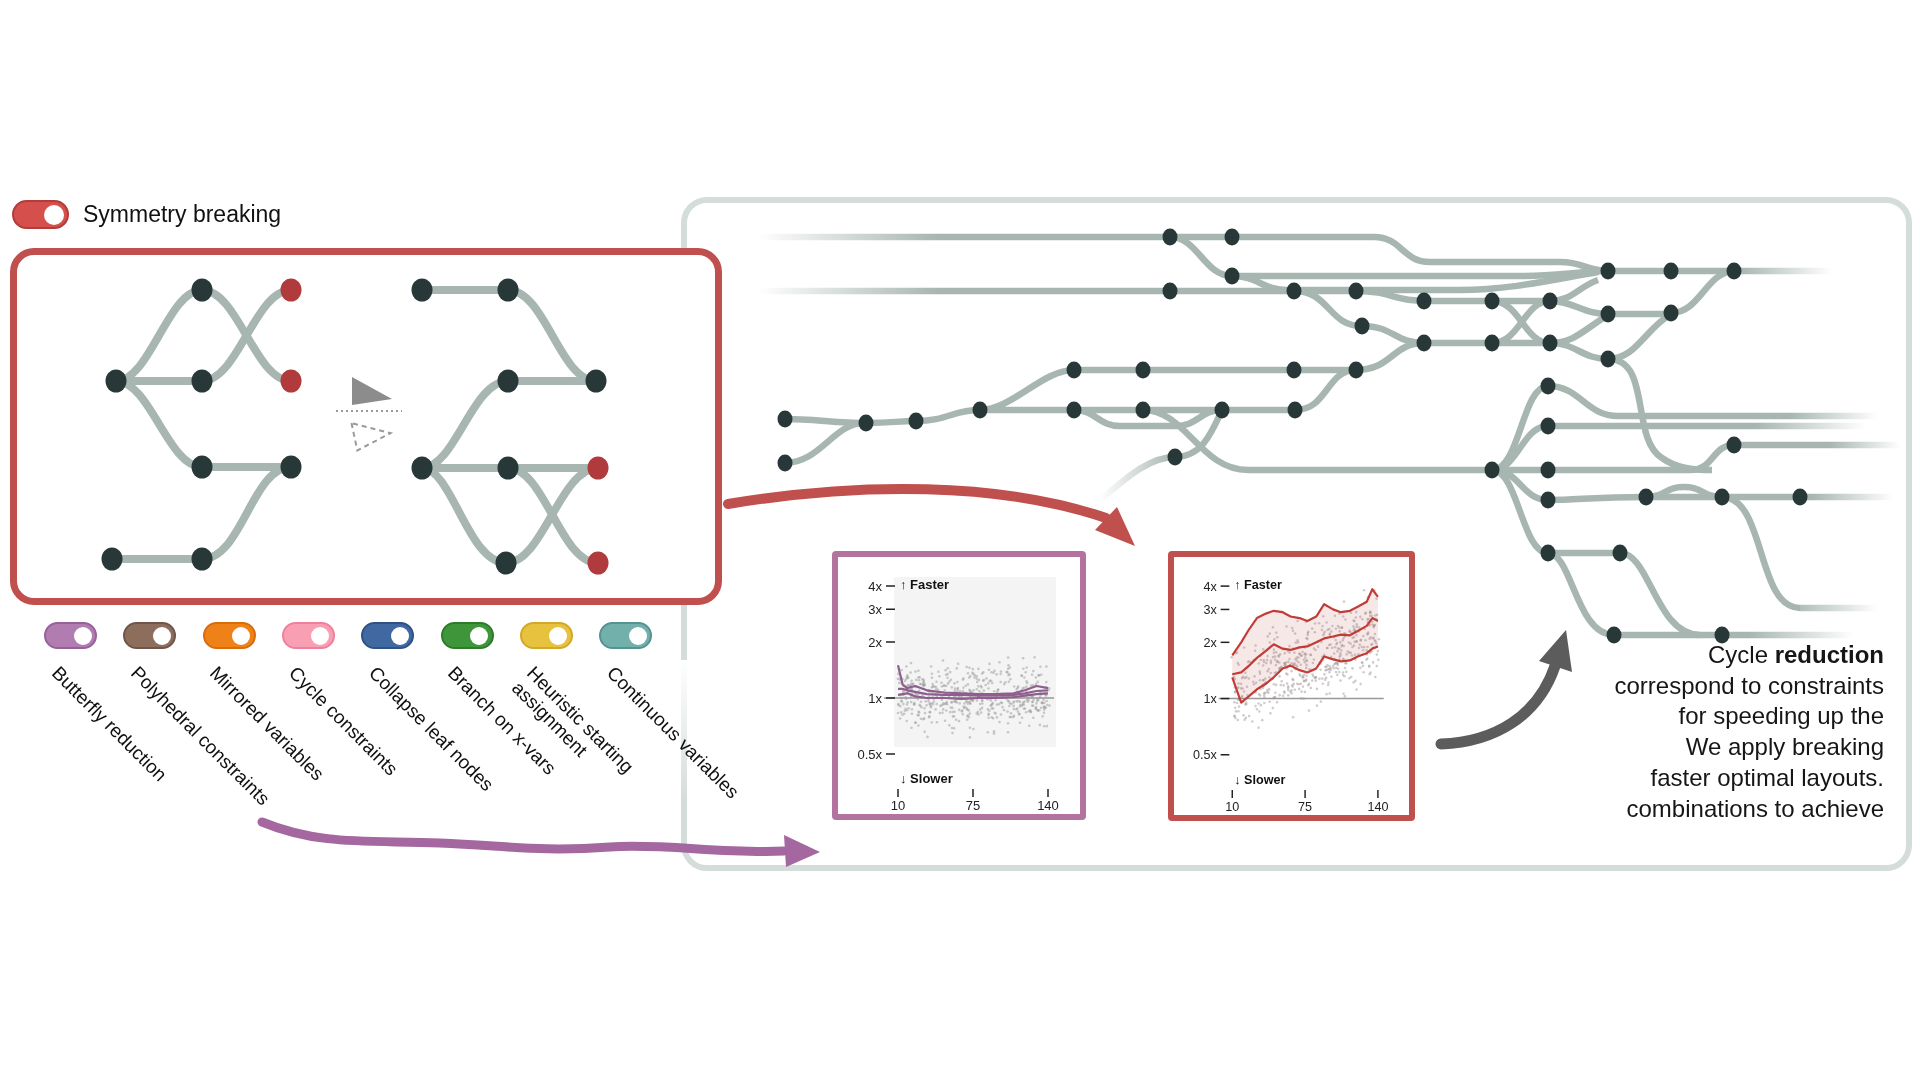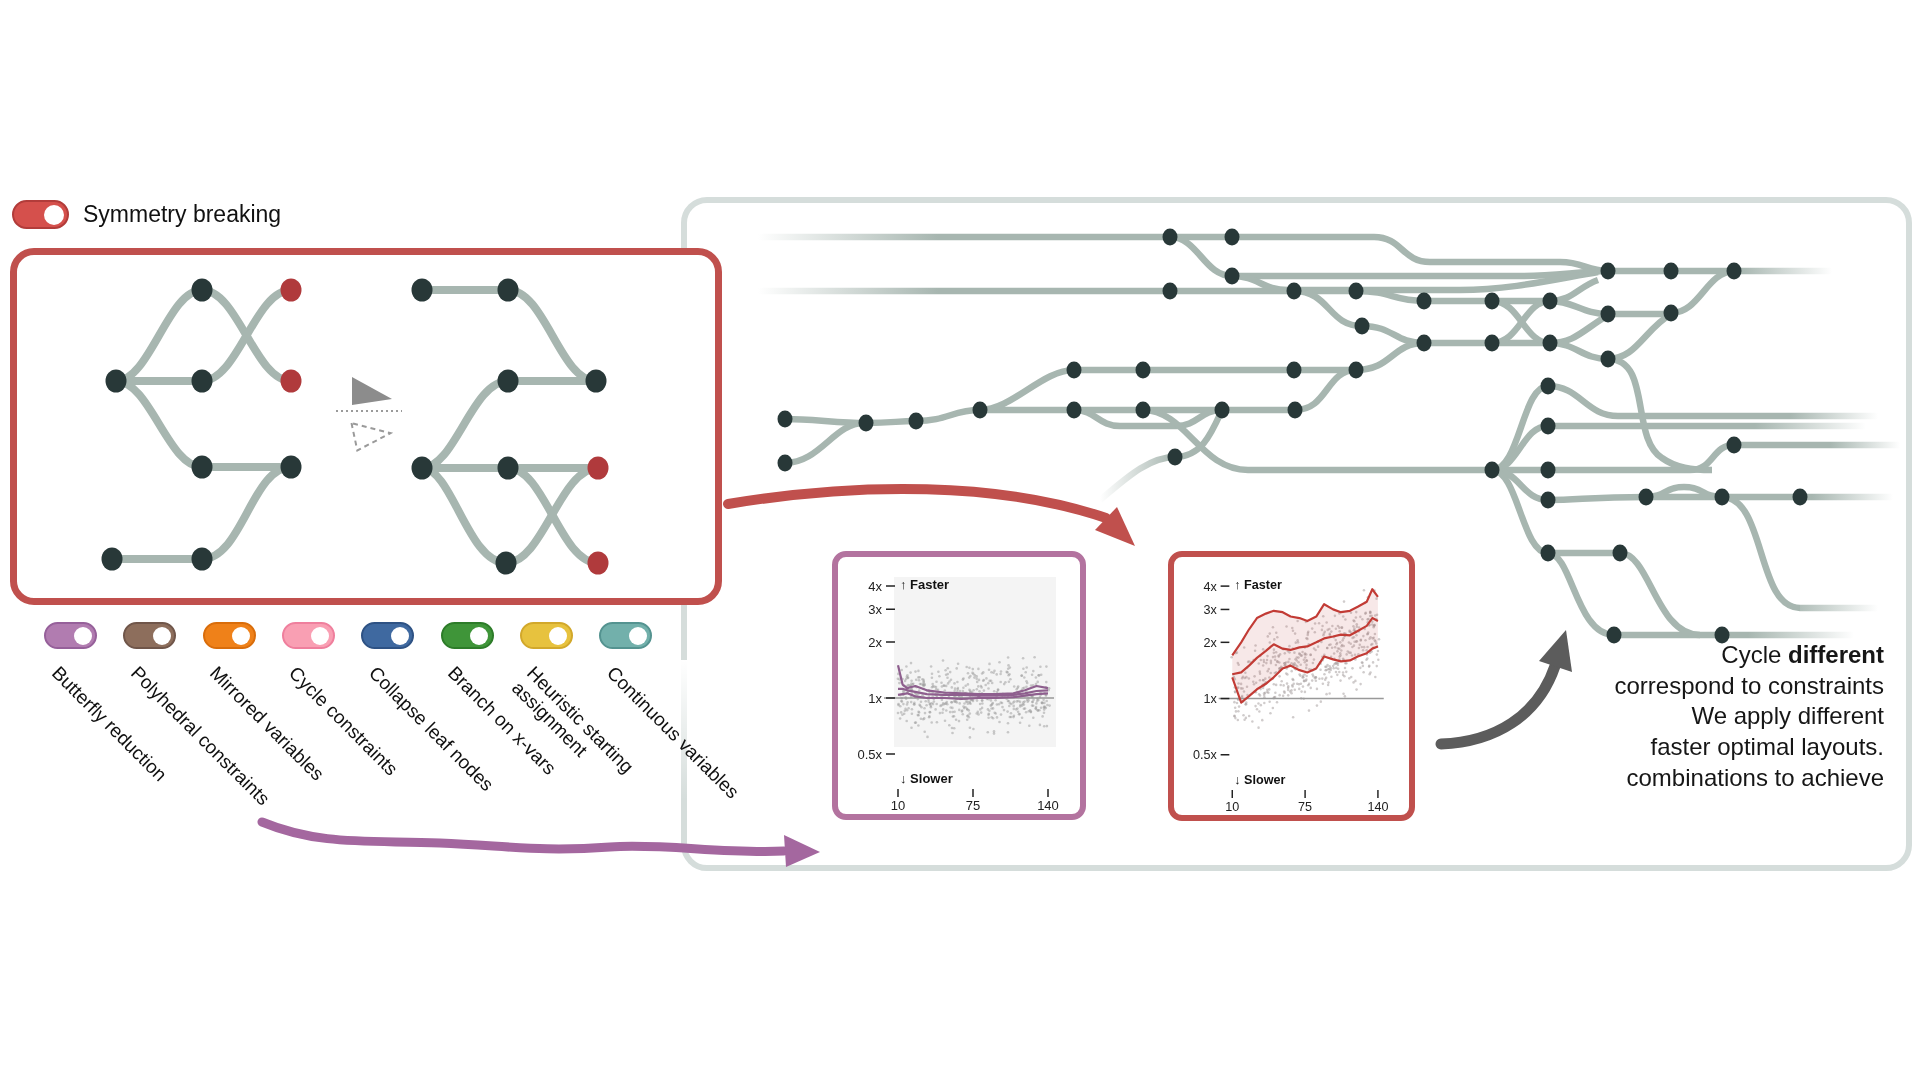--- a/index.html
+++ b/index.html
@@ -23,21 +23,21 @@
   .knob{position:absolute;top:50%;transform:translateY(-50%);right:3px;background:#fff;
     border-radius:50%;}
   #legend .knob{width:20px;height:20px;}
   #legend-label{margin-left:14px;font-size:23px;color:#111;}
   
   .switch{position:absolute;width:53px;height:27px;border-radius:999px;box-sizing:border-box;z-index:5;cursor:pointer;}
   .switch .knob{width:18px;height:18px;right:3.5px;}
   .switch-label{position:absolute;z-index:5;font-size:19px;color:#101010;white-space:pre-line;
     line-height:1.08;transform:rotate(45deg);transform-origin:0 0;}
   
-  .chart-box{box-sizing:border-box;border-radius:14px;background:#fff;z-index:3;}
+  .chart-box{box-sizing:border-box;border-radius:4px;background:#fff;z-index:3;}
   #purple-chart-box{left:832px;top:551px;width:254px;height:269px;border:6px solid #b3739f;}
   #red-chart-box{left:1168px;top:551px;width:247px;height:270px;border:6px solid #c0504d;}
   .chart-box svg{width:100%;height:100%;display:block;}
   
   #arrows-svg{left:0;top:0;z-index:6;pointer-events:none;}
   
   #annotation{right:36px;top:640px;width:330px;text-align:right;z-index:5;
     font-size:24px;line-height:1.28;color:#161616;}
 </style>
 </head>
@@ -1407,23 +1407,24 @@
       <line x1="60" y1="232" x2="60" y2="240" stroke="#222" stroke-width="1.5"></line>
       <text x="60" y="253" text-anchor="middle" font-size="13" fill="#222">10</text>
       <line x1="135" y1="232" x2="135" y2="240" stroke="#222" stroke-width="1.5"></line>
       <text x="135" y="253" text-anchor="middle" font-size="13" fill="#222">75</text>
       <line x1="210" y1="232" x2="210" y2="240" stroke="#222" stroke-width="1.5"></line>
       <text x="210" y="253" text-anchor="middle" font-size="13" fill="#222">140</text>
     </svg>
 </div>
 
 <div class="abs" id="annotation">
-  <div><span>Cycle </span><b>different</b></div>
+  <div><span>Cycle </span><b>reduction</b></div>
   <div>correspond to constraints</div>
-  <div>We apply different</div>
+  <div>for speeding up the</div>
+  <div>We apply breaking</div>
   <div>faster optimal layouts.</div>
   <div>combinations to achieve</div>
 </div>
 
 <svg class="abs" id="arrows-svg" width="1920" height="1080" viewBox="0 0 1920 1080">
   <g>
     <path d="M 728,504 C 860,482 1000,482 1106,518" fill="none" stroke="#c0504d" stroke-width="10" stroke-linecap="round"></path>
     <polygon points="1135,546 1095,530 1117,507" fill="#c0504d"></polygon>
   </g>
   <g>

